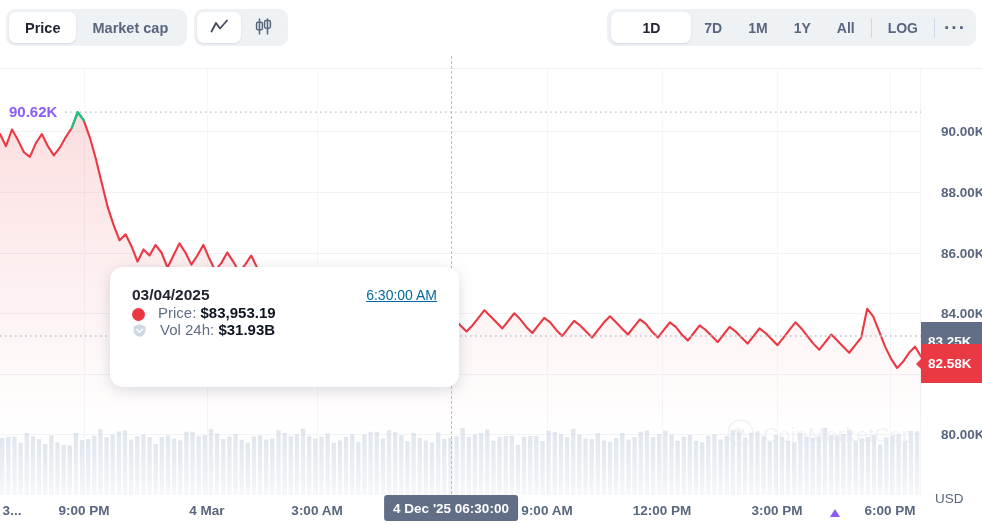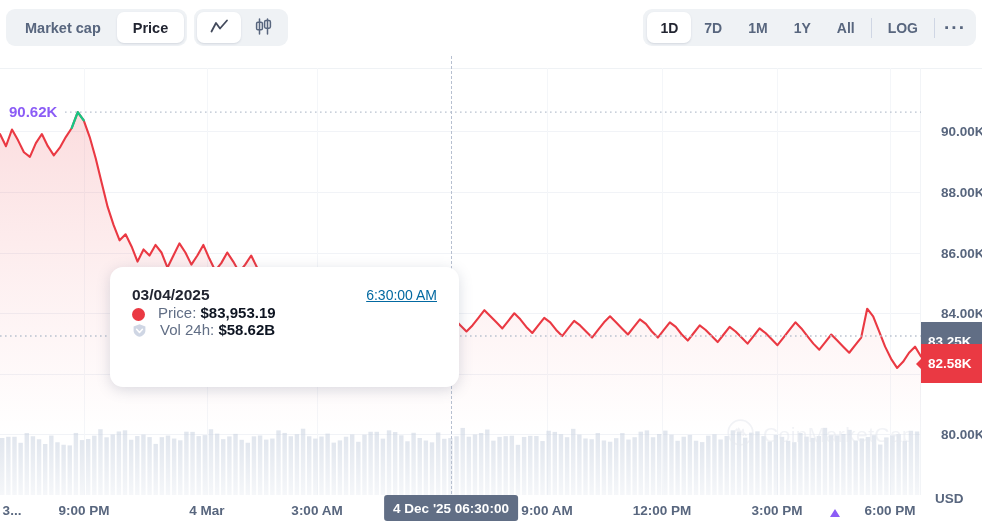--- a/index.html
+++ b/index.html
@@ -29,21 +29,21 @@
     border-radius: 7px; border: none; background: transparent;
     font-family: "Liberation Sans", sans-serif;
     font-size: 14.5px; font-weight: 700; color: #58667e;
     cursor: pointer; white-space: nowrap;
   }
   .seg-btn.active {
     background: #ffffff; color: #222531;
     box-shadow: 0 1px 2px rgba(88,102,126,.18);
   }
   .seg-right .seg-btn { padding: 0 13px; font-size: 14px; }
-  .seg-right .seg-btn.active { padding: 0 13px; }
+  .seg-right .seg-btn.active { padding: 0 31px; }
   .seg-icon-btn {
     display: flex; align-items: center; justify-content: center;
     width: 44px; height: 31px; border-radius: 7px;
     border: none; background: transparent; cursor: pointer;
   }
   .seg-icon-btn.active { background: #ffffff; box-shadow: 0 1px 2px rgba(88,102,126,.18); }
   .seg-divider { width: 1px; height: 20px; background: #cfd6e4; margin: 0 3px; }
   .dots {
     display: flex; align-items: center; justify-content: center;
     width: 34px; height: 31px; border: none; background: transparent;
@@ -97,21 +97,21 @@
   .ybadge .notch {
     position: absolute; left: -5px; top: 50%;
     transform: translateY(-50%);
     width: 0; height: 0;
     border-top: 5px solid transparent;
     border-bottom: 5px solid transparent;
   }
   .ybadge.red .notch { border-right: 5px solid #ea3943; }
   .yunit {
     position: absolute; left: 14px; top: 423px;
-    font-size: 13.5px; font-weight: 700; color: #58667e;
+    font-size: 13.5px; font-weight: 400; color: #58667e;
   }
 
   
   .xaxis { position: absolute; left: 0; top: 495px; width: 982px; height: 31px; }
   .xtick {
     position: absolute; top: 8px;
     font-size: 13.5px; font-weight: 700; color: #58667e;
     white-space: nowrap; transform: translateX(-50%);
   }
   .xbadge {
@@ -159,22 +159,22 @@
   }
 </style>
 </head>
 <body>
 
 <div id="root">
 
   <div class="toolbar">
 
     <div class="seg-group seg-left">
+      <button class="seg-btn active">Price</button>
       <button class="seg-btn">Market cap</button>
-      <button class="seg-btn active">Price</button>
     </div>
 
     <div class="seg-group seg-chart">
       <button class="seg-icon-btn active">
         <span>
           <svg width="19" height="15" viewBox="0 0 19 15" fill="none">
             <path d="M1.5 12.5 L6 4 L10 9.5 L17 1.5" stroke="#434a5c" stroke-width="1.8" stroke-linecap="round" stroke-linejoin="round"></path>
           </svg>
         </span>
       </button>
@@ -422,21 +422,21 @@
     <div class="tt-row">
       <span class="tt-shield">
         <svg width="15" height="15" viewBox="0 0 15 15" fill="none">
           <path d="M7.5 1.3 L13.4 3.4 V7.4 C13.4 10.7 10.9 12.9 7.5 13.8
                    C4.1 12.9 1.6 10.7 1.6 7.4 V3.4 Z" fill="#cfd6e4"></path>
           <path d="M4.6 6.3 L7.5 9.4 L10.4 6.3" stroke="#ffffff" stroke-width="1.5" stroke-linecap="round" stroke-linejoin="round" fill="none"></path>
         </svg>
       </span>
       <span class="tt-label">
         <span>Vol 24h:</span>
-        <b>$58.62B</b>
+        <b>$31.93B</b>
       </span>
     </div>
   </div>
 
   <div class="yaxis">
     <div class="ytick" style="top:56px">90.00K</div>
     <div class="ytick" style="top:117px">88.00K</div>
     <div class="ytick" style="top:178px">86.00K</div>
     <div class="ytick" style="top:238px">84.00K</div>
     <div class="ytick" style="top:299px">82.00K</div>

